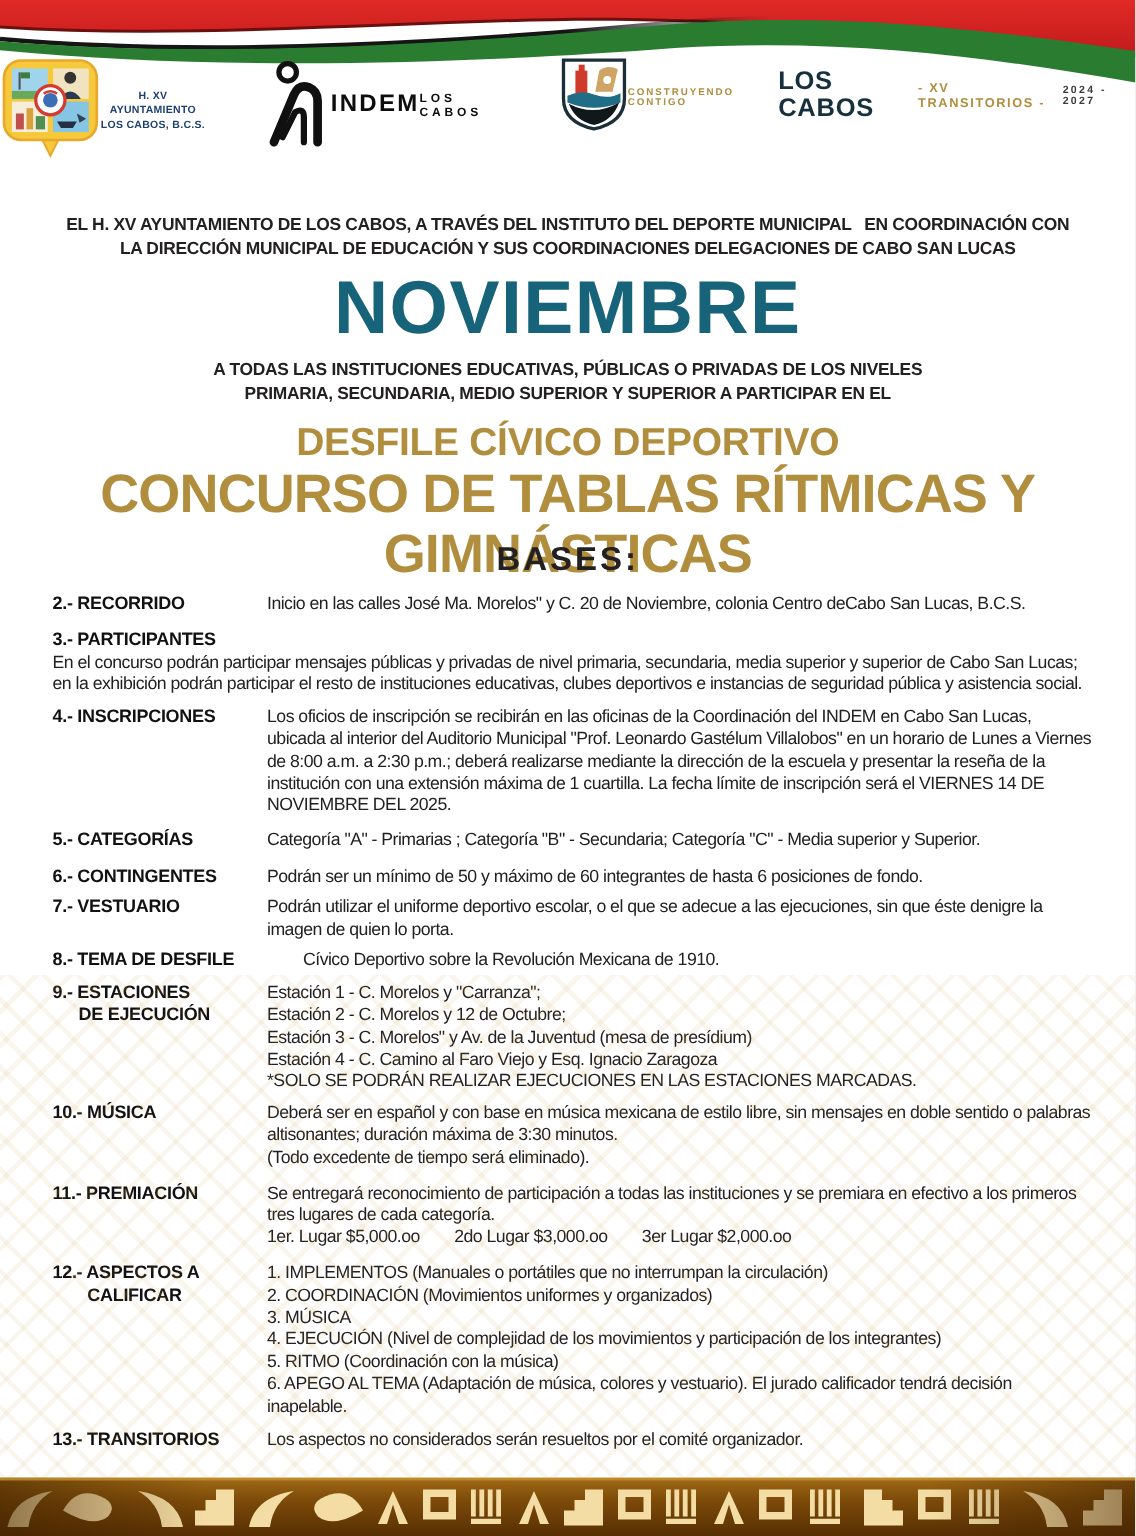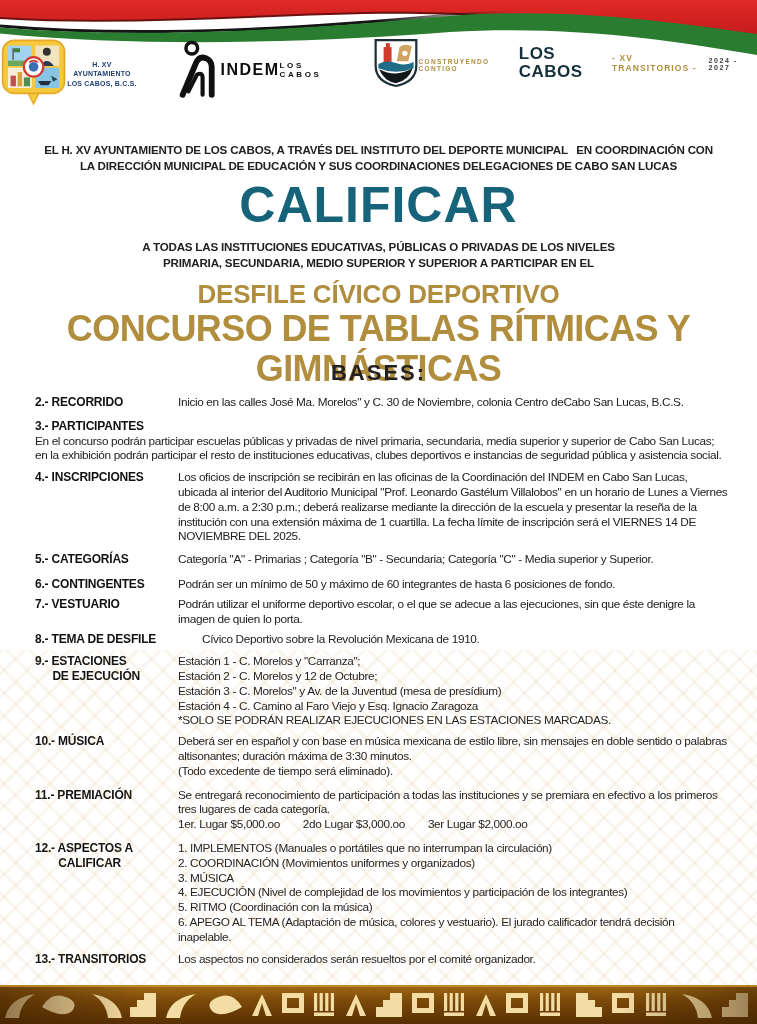--- a/index.html
+++ b/index.html
@@ -130,37 +130,37 @@
       </svg>
       <div class="lc-tagline">CONSTRUYENDO CONTIGO</div>
       <div class="lc-name">LOS CABOS</div>
       <div class="lc-sub">- XV TRANSITORIOS -</div>
       <div class="lc-years">2024 - 2027</div>
     </div>
   </div>
 
   <div class="intro">EL H. XV AYUNTAMIENTO DE LOS CABOS, A TRAVÉS DEL INSTITUTO DEL DEPORTE MUNICIPAL  EN COORDINACIÓN CON
 LA DIRECCIÓN MUNICIPAL DE EDUCACIÓN Y SUS COORDINACIONES DELEGACIONES DE CABO SAN LUCAS</div>
-  <h1 class="convocan">CALIFICAR</h1>
+  <h1 class="convocan">NOVIEMBRE</h1>
   <div class="audience">A TODAS LAS INSTITUCIONES EDUCATIVAS, PÚBLICAS O PRIVADAS DE LOS NIVELES
 PRIMARIA, SECUNDARIA, MEDIO SUPERIOR Y SUPERIOR A PARTICIPAR EN EL</div>
   <div class="event-title">
     <div class="et1">DESFILE CÍVICO DEPORTIVO</div>
     <div class="et2">CONCURSO DE TABLAS RÍTMICAS Y GIMNÁSTICAS</div>
   </div>
   <div class="bases-title">BASES:</div>
 
   <div class="bases">
     <div class="item">
       <div class="lbl">2.- RECORRIDO</div>
-      <div class="txt">Inicio en las calles José Ma. Morelos" y C. 30 de Noviembre, colonia Centro deCabo San Lucas, B.C.S.</div>
+      <div class="txt">Inicio en las calles José Ma. Morelos" y C. 20 de Noviembre, colonia Centro deCabo San Lucas, B.C.S.</div>
     </div>
     <div class="item">
       <div class="lbl">3.- PARTICIPANTES</div>
-      <div class="txt">En el concurso podrán participar escuelas públicas y privadas de nivel primaria, secundaria, media superior y superior de Cabo San Lucas; en la exhibición podrán participar el resto de instituciones educativas, clubes deportivos e instancias de seguridad pública y asistencia social.</div>
+      <div class="txt">En el concurso podrán participar mensajes públicas y privadas de nivel primaria, secundaria, media superior y superior de Cabo San Lucas; en la exhibición podrán participar el resto de instituciones educativas, clubes deportivos e instancias de seguridad pública y asistencia social.</div>
     </div>
     <div class="item">
       <div class="lbl">4.- INSCRIPCIONES</div>
       <div class="txt">Los oficios de inscripción se recibirán en las oficinas de la Coordinación del INDEM en Cabo San Lucas, ubicada al interior del Auditorio Municipal "Prof. Leonardo Gastélum Villalobos" en un horario de Lunes a Viernes de 8:00 a.m. a 2:30 p.m.; deberá realizarse mediante la dirección de la escuela y presentar la reseña de la institución con una extensión máxima de 1 cuartilla. La fecha límite de inscripción será el VIERNES 14 DE NOVIEMBRE DEL 2025.</div>
     </div>
     <div class="item">
       <div class="lbl">5.- CATEGORÍAS</div>
       <div class="txt">Categoría "A" - Primarias ; Categoría "B" - Secundaria; Categoría "C" - Media superior y Superior.</div>
     </div>
     <div class="item">

